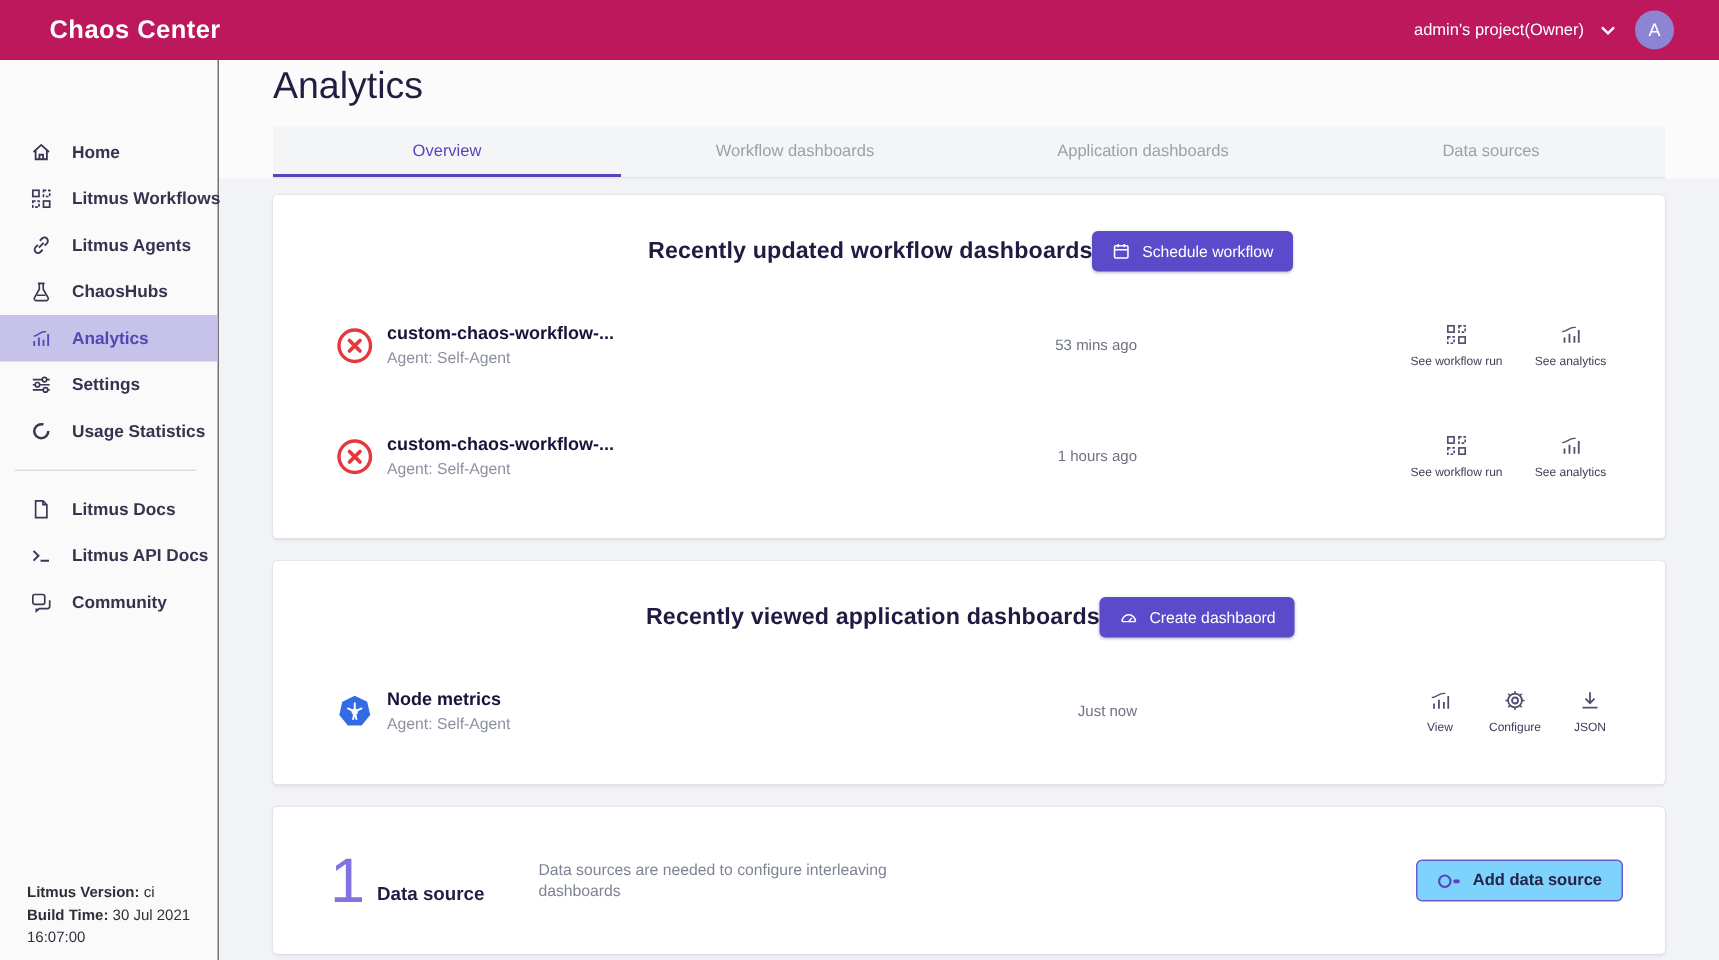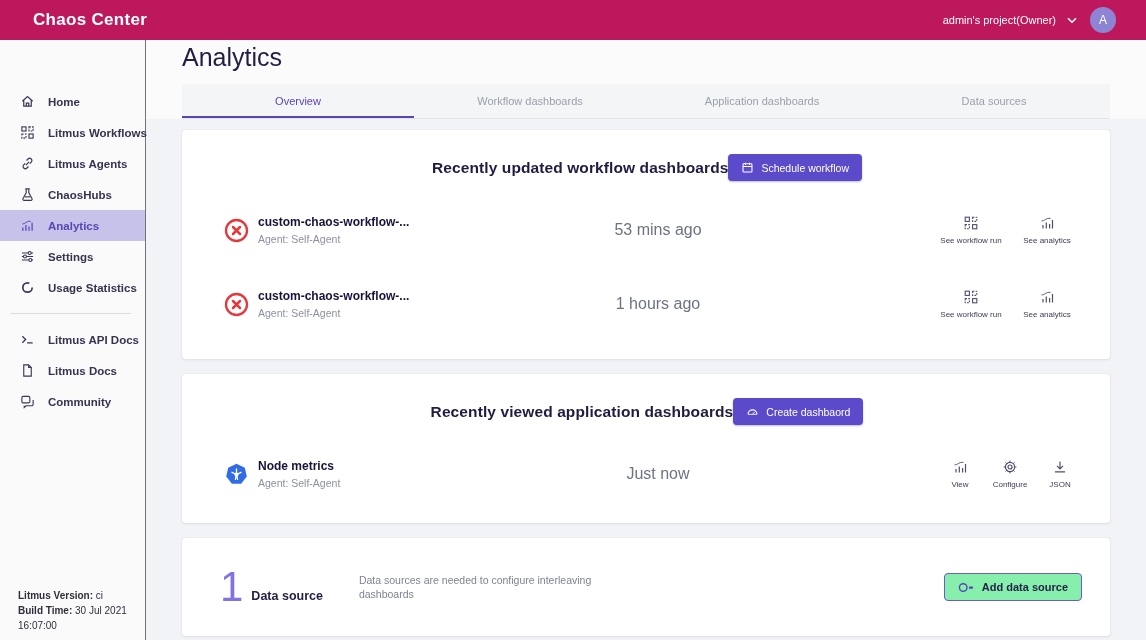--- a/index.html
+++ b/index.html
@@ -52,36 +52,36 @@
     padding:0 13px; font-size:10.5px; display:flex; align-items:center; gap:7px; cursor:pointer;
     font-family:inherit; box-shadow:0 1px 2px rgba(40,30,100,.3); }
   .btn-primary .bicon { display:flex; width:13px; height:13px; }
 
   .rows { margin-top:12px; padding-bottom:18px; }
   .row { display:flex; align-items:center; height:74px; padding:0 28px 0 42px; }
   .row-status { width:25px; height:25px; margin-right:9px; flex:0 0 25px; display:flex; }
   .row-info { width:300px; }
   .row-name { font-size:12px; font-weight:700; color:#17133a; }
   .row-agent { font-size:10.5px; color:#8c90a1; margin-top:4px; }
-  .row-time { width:200px; text-align:center; font-size:16px; color:#6e7383; }
+  .row-time { width:200px; text-align:right; font-size:10px; color:#6e7383; }
   .row-spacer { flex:1; }
   .row-actions { display:flex; gap:6px; }
   .action { display:flex; flex-direction:column; align-items:center; gap:5px;
     font-size:8px; color:#3e3b58; cursor:pointer; text-align:center; }
   .action .aicon { width:16px; height:16px; color:#504d6e; display:flex; }
   .actions-workflow .action { width:70px; }
   .actions-app .action { width:44px; }
 
   
   .ds-card { height:98px; display:flex; align-items:center; padding:0 28px 0 38px; }
   .ds-left { display:flex; align-items:flex-end; gap:8px; }
   .ds-count { font-size:42px; font-weight:300; color:#8273e3; line-height:.9; }
   .ds-label { font-size:12.5px; font-weight:700; color:#221d44; padding-bottom:3px; }
   .ds-desc { margin-left:36px; width:245px; font-size:10.5px; color:#7f8494; line-height:1.35; }
-  .btn-outline { margin-left:auto; height:28px; border:1px solid #6a5bd0; background:#86efac;
+  .btn-outline { margin-left:auto; height:28px; border:1px solid #6a5bd0; background:#7dd3fc;
     border-radius:4px; font-size:11px; color:#27224a; font-weight:600; display:flex;
     align-items:center; gap:8px; padding:0 13px; cursor:pointer; font-family:inherit; }
   .btn-outline .bicon { display:flex; width:16px; height:13px; color:#5b44ba; }
 
   svg { display:block; width:100%; height:100%; }
 </style>
 </head>
 <body>
 
 <header class="topbar">
@@ -162,34 +162,34 @@
       <span class="nicon">
         <svg viewBox="0 0 16 16" fill="none" stroke="currentColor" stroke-width="1.8">
             <circle cx="8" cy="8" r="5" stroke-dasharray="25 6"></circle>
           </svg>
       </span>
       <span>Usage Statistics</span>
     </div>
     <div class="nav-divider"></div>
     <div class="nav-item">
       <span class="nicon">
+        <svg viewBox="0 0 16 16" fill="none" stroke="currentColor" stroke-width="1.2">
+            <path d="M4 2h5.2L12 4.8V14H4z"></path>
+            <path d="M9.2 2v2.8H12"></path>
+          </svg>
+      </span>
+      <span>Litmus Docs</span>
+    </div>
+    <div class="nav-item">
+      <span class="nicon">
         <svg viewBox="0 0 16 16" fill="none" stroke="currentColor" stroke-width="1.4">
             <path d="M2.5 4.5L6 8l-3.5 3.5M7.5 11.5h6"></path>
           </svg>
       </span>
       <span>Litmus API Docs</span>
-    </div>
-    <div class="nav-item">
-      <span class="nicon">
-        <svg viewBox="0 0 16 16" fill="none" stroke="currentColor" stroke-width="1.2">
-            <path d="M4 2h5.2L12 4.8V14H4z"></path>
-            <path d="M9.2 2v2.8H12"></path>
-          </svg>
-      </span>
-      <span>Litmus Docs</span>
     </div>
     <div class="nav-item">
       <span class="nicon">
         <svg viewBox="0 0 16 16" fill="none" stroke="currentColor" stroke-width="1.2">
             <rect x="2" y="2.5" width="8.5" height="7" rx="1.5"></rect>
             <path d="M14 6.5v4.5a1.5 1.5 0 01-1.5 1.5H6.5l-2 1.8v-1.8"></path>
           </svg>
       </span>
       <span>Community</span>
     </div>

